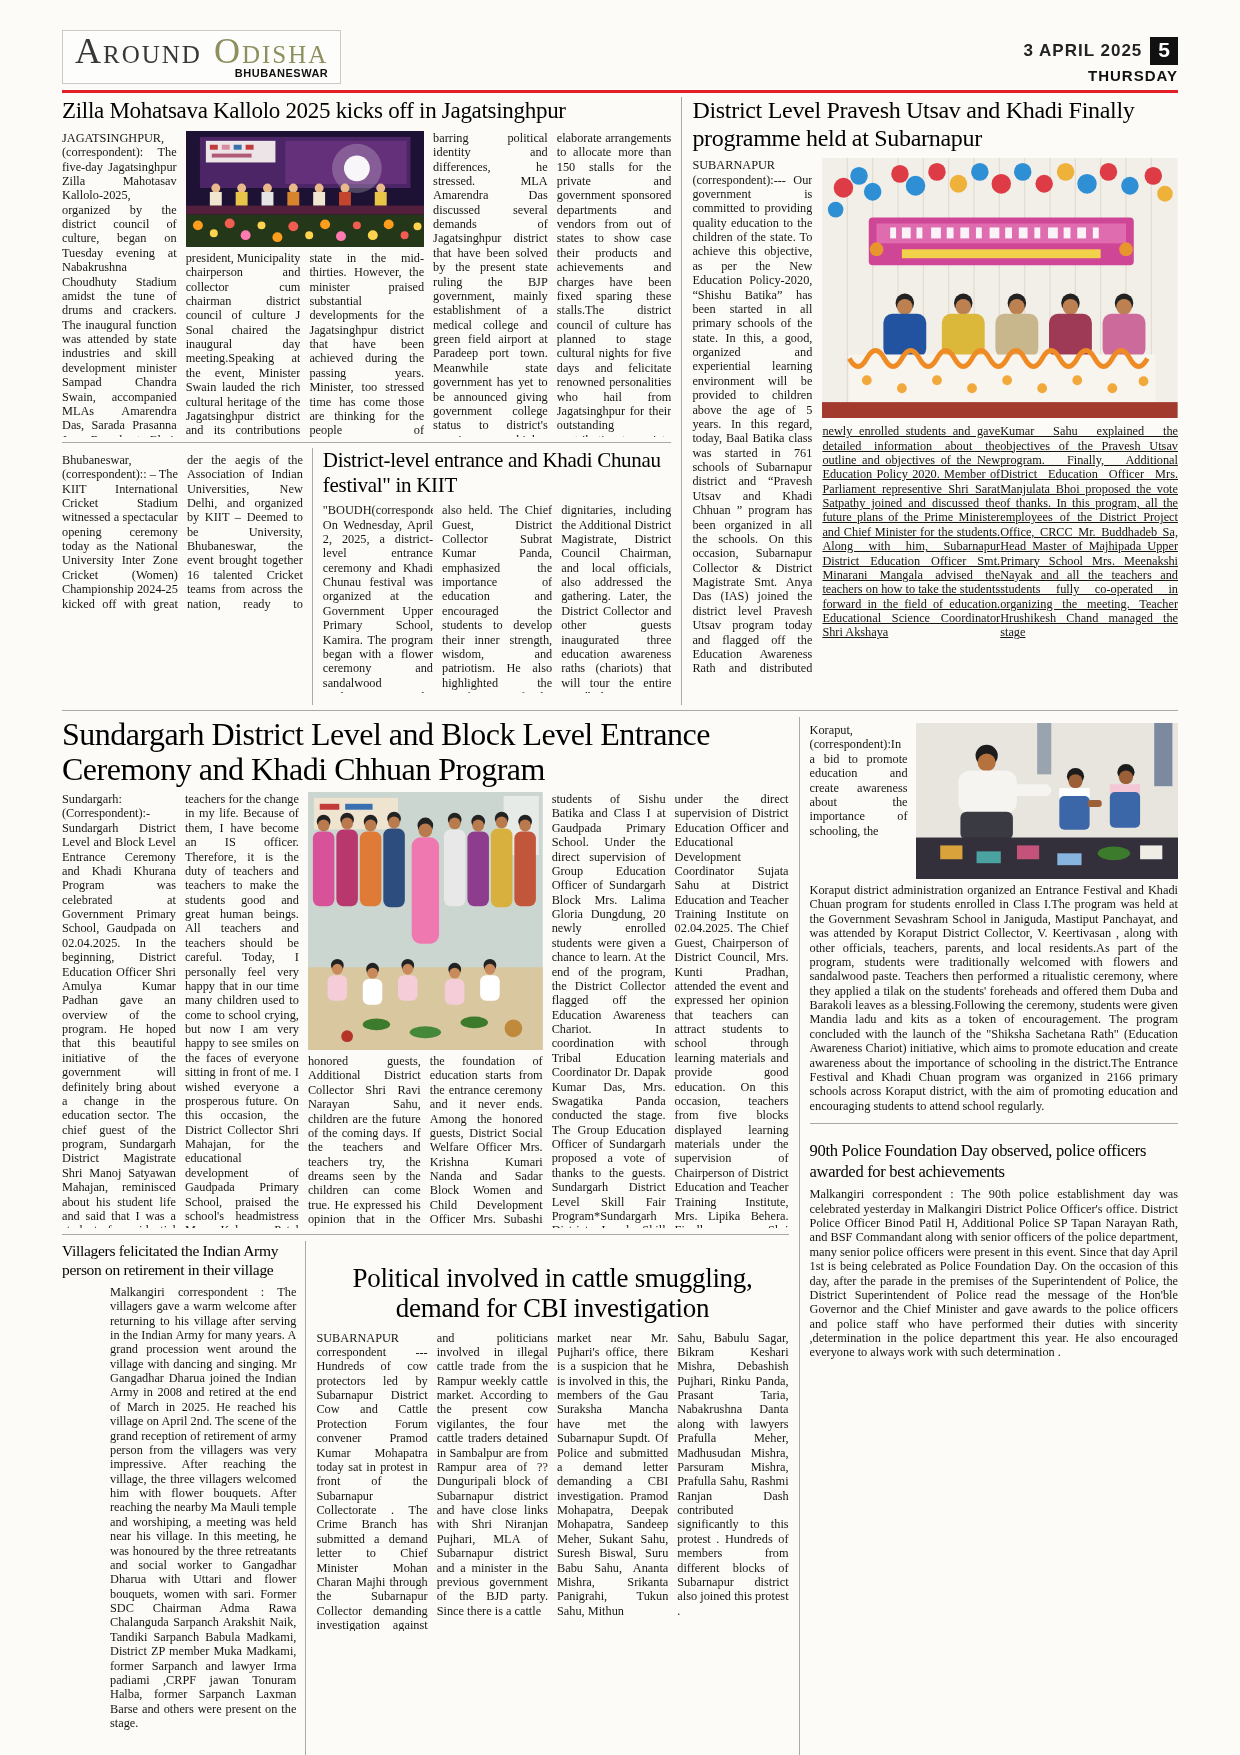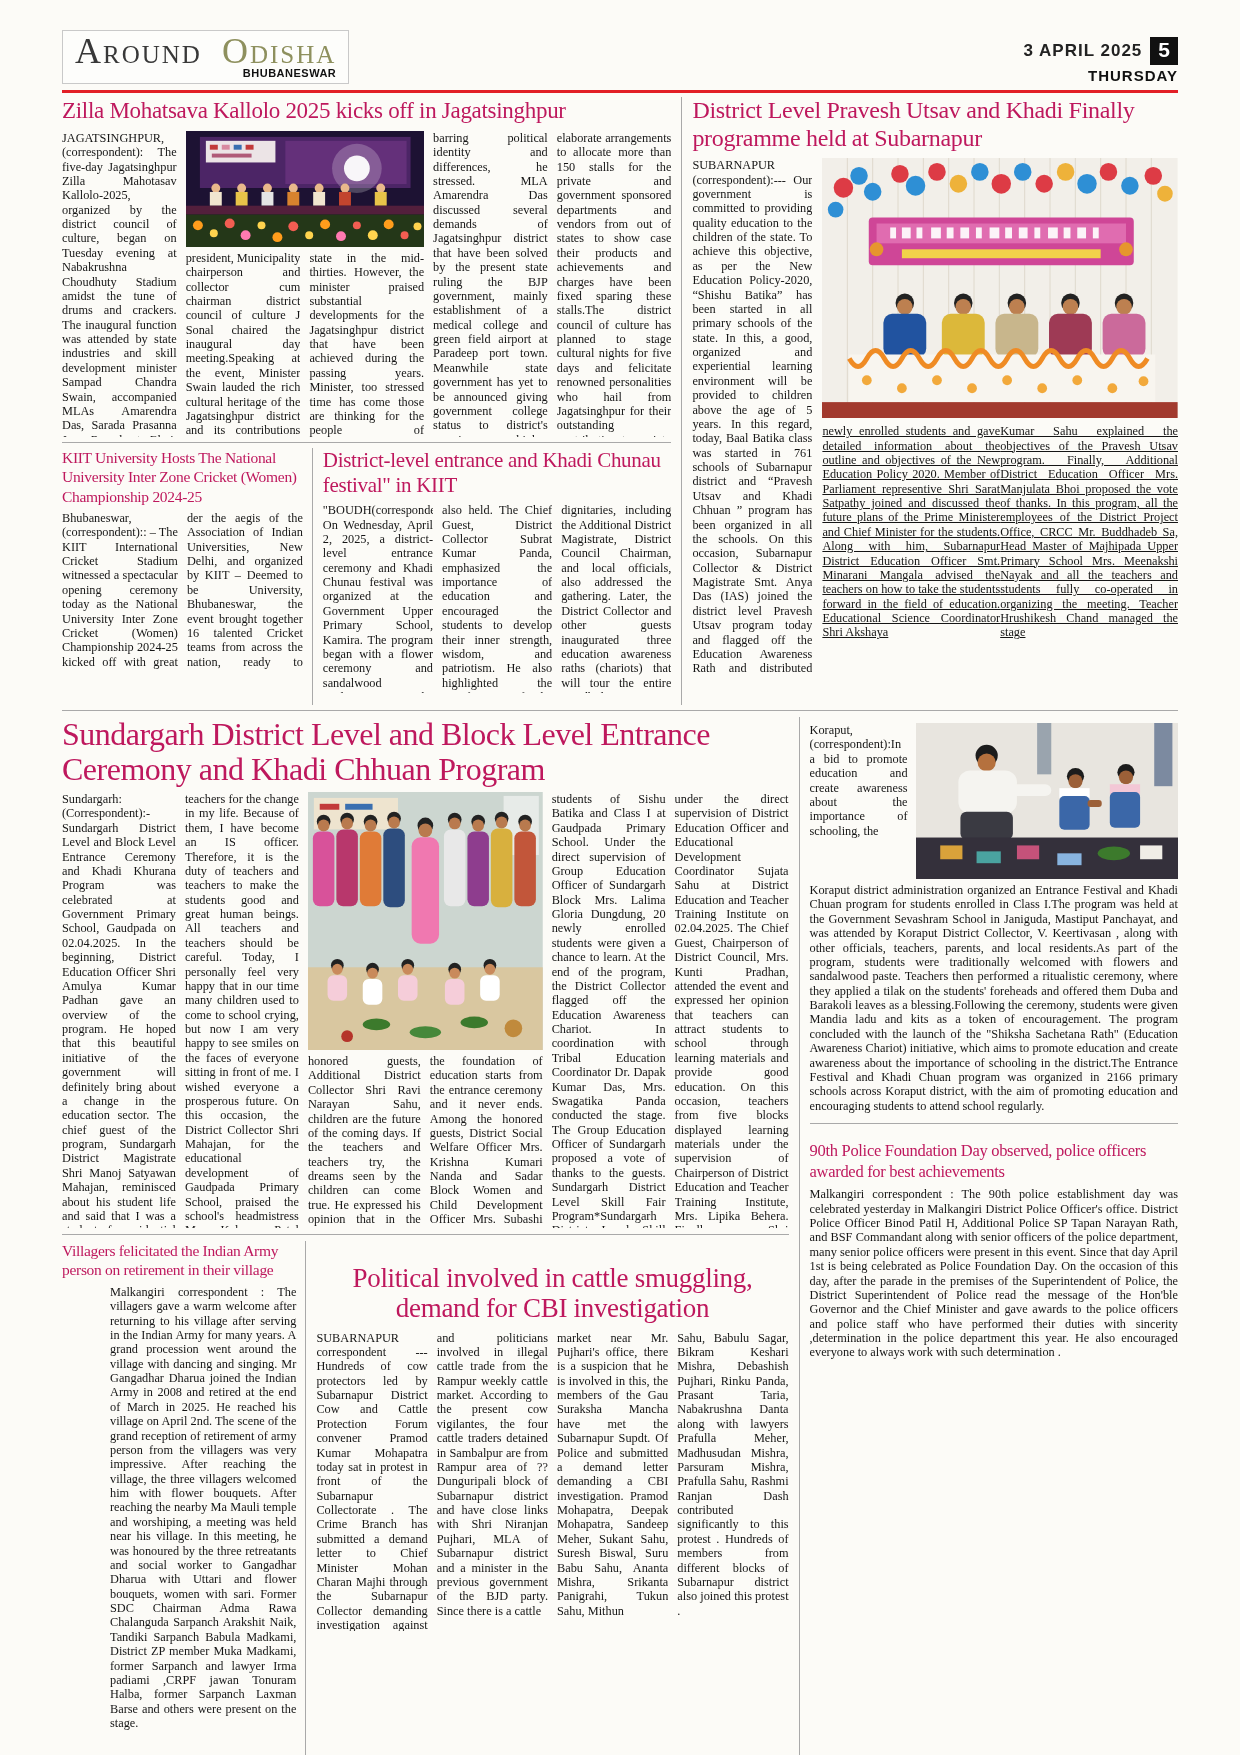--- a/index.html
+++ b/index.html
@@ -5,31 +5,31 @@
   html,body{margin:0;padding:0;background:#888;}
   .page{position:relative;width:1240px;height:1755px;margin:0 auto;background:#fcfbf7;color:#151515;
         font-family:"Liberation Serif","DejaVu Serif",serif;overflow:hidden;
         padding:26px 62px 0 62px;box-sizing:border-box;}
   
   .topbar{display:flex;justify-content:space-between;align-items:flex-end;height:58px;}
   .mast{border:1px solid #c9c9c9;background:#fdfdfb;padding:2px 12px 4px 12px;width:fit-content;}
   .mastline{white-space:nowrap;line-height:1;}
   .mast-word{display:inline-block;font-size:25px;letter-spacing:2px;text-transform:uppercase;color:#383838;}
   .mast-word::first-letter{font-size:36px;}
-  .mast-word.accent{color:#8e905e;margin-left:16px;}
+  .mast-word.accent{color:#8e905e;margin-left:8px;}
   .mast-city{font-family:"Liberation Sans",sans-serif;font-weight:bold;font-size:11px;
              letter-spacing:.5px;text-align:right;margin-top:-2px;color:#111;}
   .dateblock{text-align:right;font-family:"Liberation Sans",sans-serif;}
   .daterow{display:flex;align-items:center;justify-content:flex-end;gap:8px;}
   .date{font-weight:bold;font-size:17px;letter-spacing:1px;color:#222;}
   .pagenum{background:#111;color:#fff;font-weight:bold;font-size:21px;padding:1px 8px 3px 8px;}
   .day{font-weight:bold;font-size:15px;letter-spacing:1px;margin-top:2px;color:#111;}
   .redrule{height:3px;background:#e21f26;margin-top:6px;}
   
-  h1,h2,h3{font-weight:400;margin:0;color:#be185d;letter-spacing:-.3px;}
+  h1,h2,h3{font-weight:400;margin:0;color:#000000;letter-spacing:-.3px;}
   p{margin:0;}
   .bodytxt{font-size:12.3px;line-height:1.17;text-align:justify;hyphens:auto;-webkit-hyphens:auto;}
   .cols{display:flex;gap:9px;overflow:hidden;}
   .col{flex:1;overflow:hidden;}
   .vr{width:1px;background:#a9a9a9;flex:none;}
   .hr{height:1px;background:#a9a9a9;border:0;margin:5px 0;}
   .photo{display:block;width:100%;}
   
   .band1{display:flex;height:608px;overflow:hidden;margin-top:4px;}
   .band1-left{width:55.5%;display:flex;flex-direction:column;padding-right:10px;box-sizing:border-box;}
@@ -160,21 +160,20 @@
           </div>
           <p class="col bodytxt">barring political identity and differences, he stressed. MLA Amarendra Das discussed several demands of Jagatsinghpur district that have been solved by the present state ruling the BJP government, mainly establishment of a medical college and green field airport at Paradeep port town. Meanwhile state government has yet to be announced giving government college status to district's premier higher education institute SVM College very soon, MLA Das revealed. this year, the organizer s have made</p>
           <p class="col bodytxt">elaborate arrangements to allocate more than 150 stalls for the private and government sponsored departments and vendors from out of states to show case their products and achievements and charges have been fixed sparing these stalls.The district council of culture has planned to stage cultural nights for five days and felicitate renowned personalities who hail from Jagatsinghpur for their outstanding contribution to society in art, culture, literature, music, and dance, including science and technology.</p>
         </div>
       </article>
 
       <hr class="hr">
 
       <div class="row2">
         <article class="art-kiit">
-          <h2>KIIT University Hosts The National University Inter Zone Cricket (Women) Championship 2024-25</h2>
           <div class="cols kiit-cols">
             <p class="col bodytxt">Bhubaneswar, (correspondent):: – The KIIT International Cricket Stadium witnessed a spectacular opening ceremony today as the National University Inter Zone Cricket (Women) Championship 2024-25 kicked off with great enthusiasm and fervor. Un-</p>
             <p class="col bodytxt">der the aegis of the Association of Indian Universities, New Delhi, and organized by KIIT – Deemed to be University, Bhubaneswar, the event brought together 16 talented Cricket teams from across the nation, ready to showcase their prowess on the cricket field.</p>
           </div>
         </article>
         <div class="vr"></div>
         <article class="art-boudh">
           <h2>District-level entrance and Khadi Chunau festival" in KIIT</h2>
           <div class="cols boudh-cols">
             <p class="col bodytxt">"BOUDH(correspondent)::- On Wednesday, April 2, 2025, a district-level entrance ceremony and Khadi Chunau festival was organized at the Government Upper Primary School, Kamira. The program began with a flower ceremony and sandalwood application on the students. A meeting and various cultural programs were</p>

